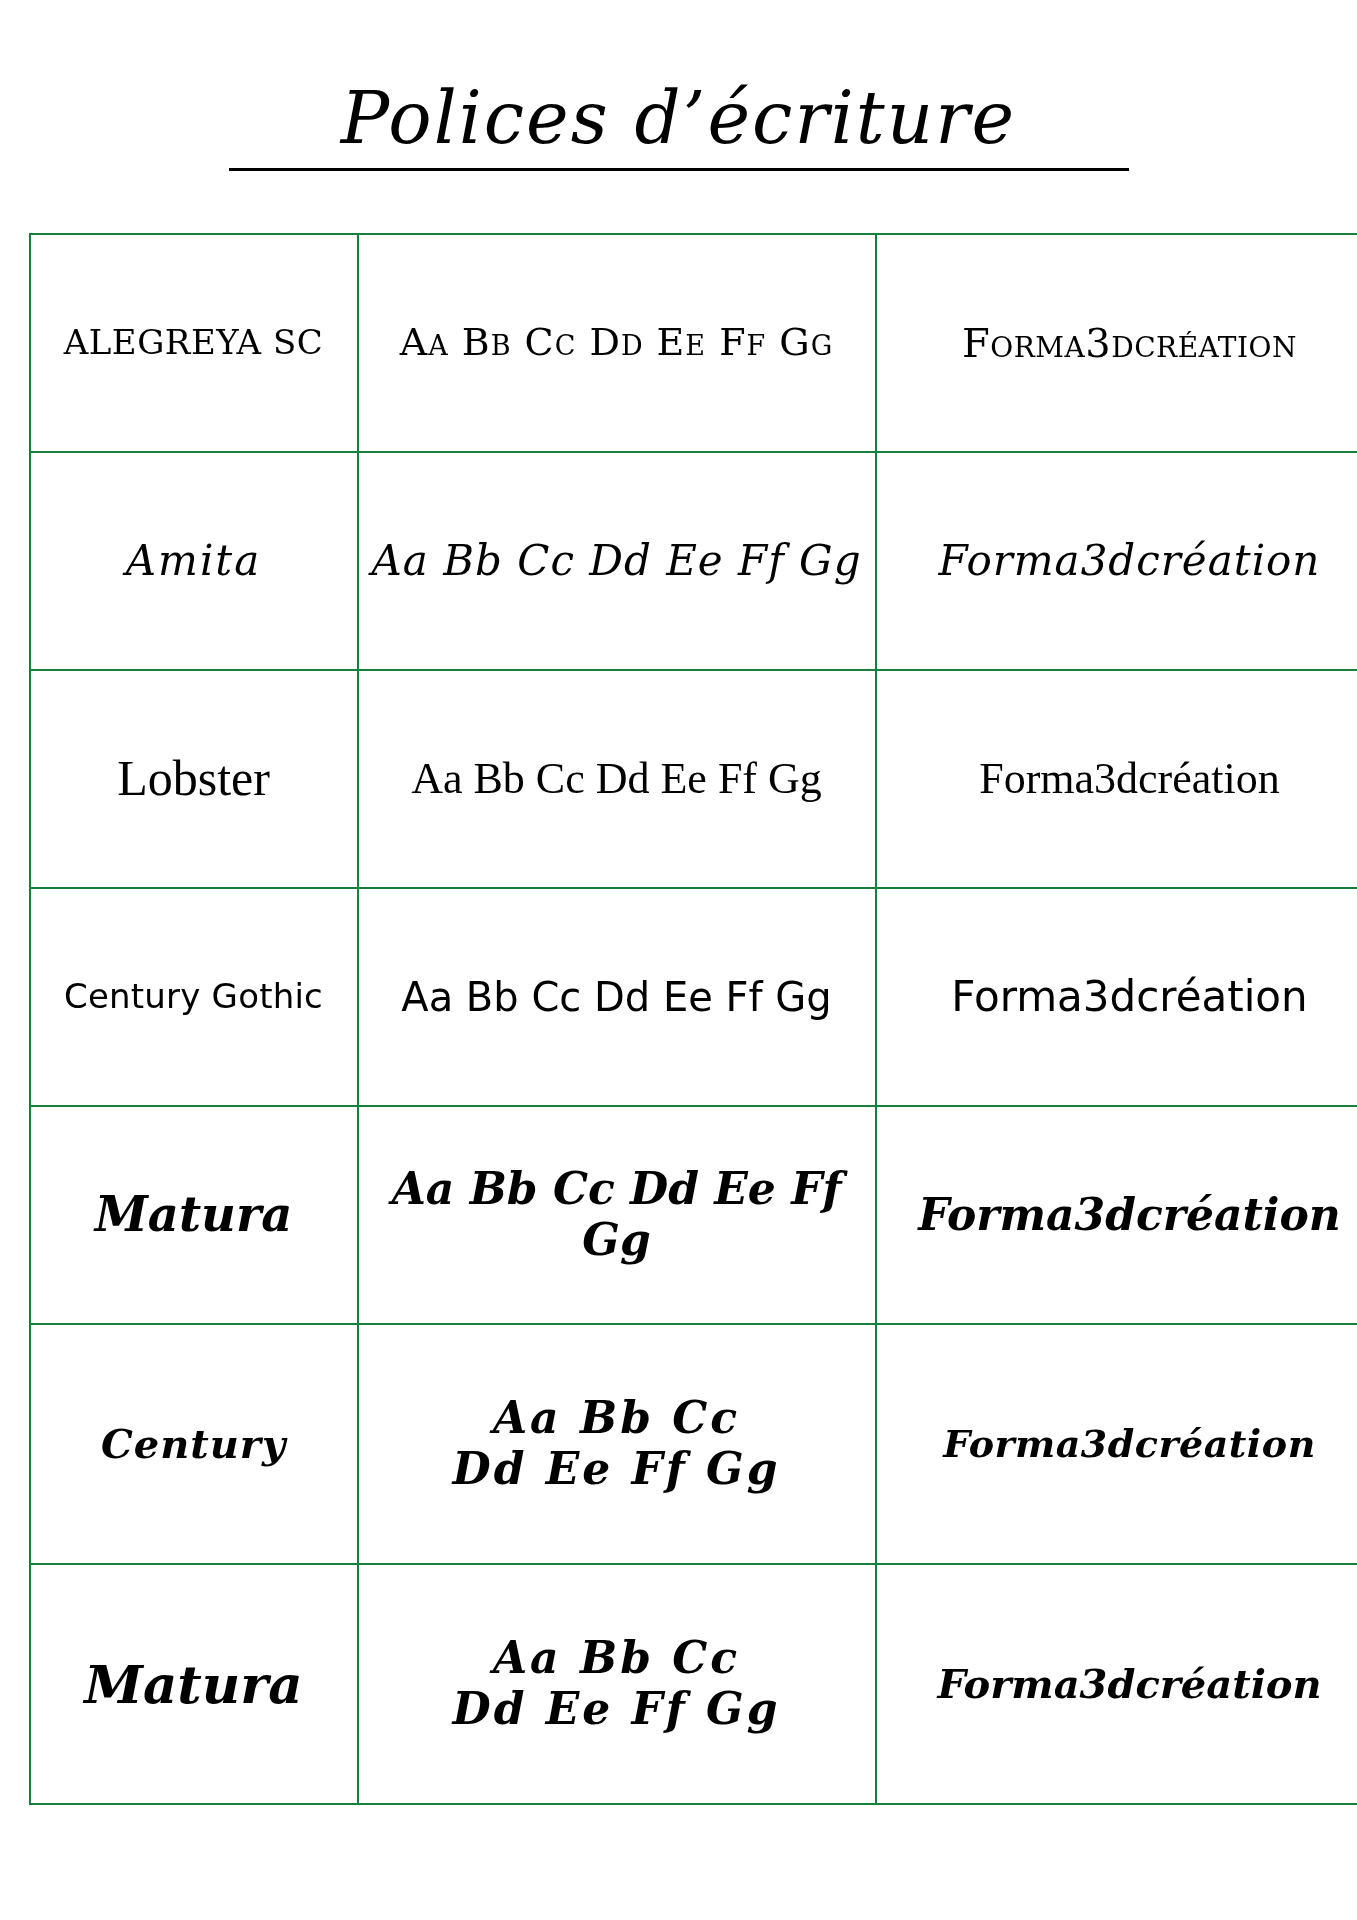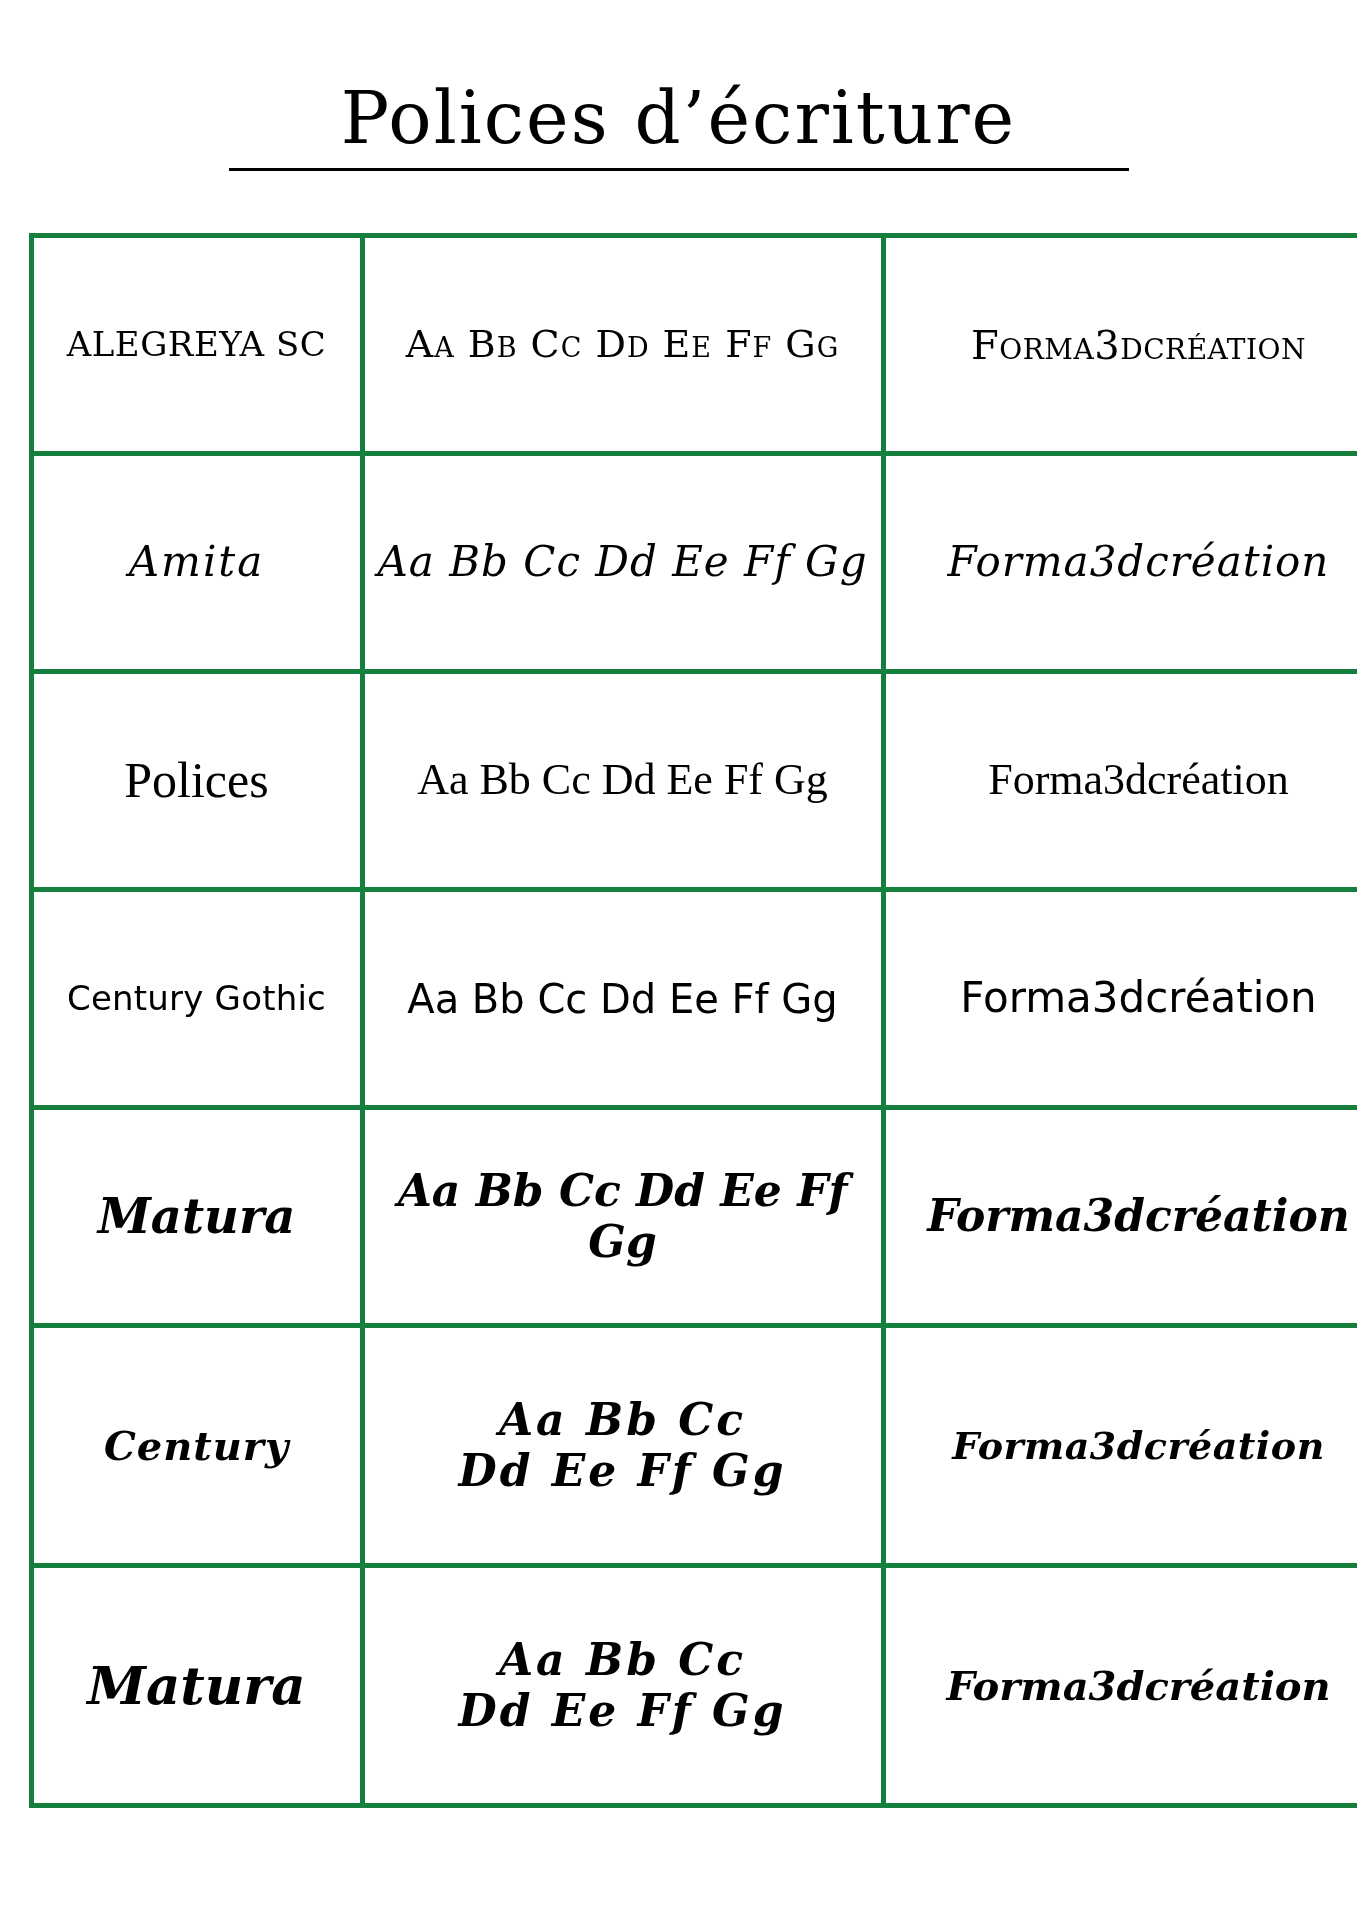--- a/index.html
+++ b/index.html
@@ -16,20 +16,21 @@
   }
   .page {
     position: relative;
     width: 1357px;
     height: 1920px;
     box-sizing: border-box;
   }
   .title {
     text-align: center;
     font-family: "DejaVu Serif", serif;
+    font-style: italic;
     font-size: 72px;
     letter-spacing: 2px;
     margin: 82px 0 0 0;
     padding: 0 0 10px 0;
     line-height: 1.0;
     font-weight: 400;
   }
   .title-underline {
     width: 900px;
     height: 3px;
@@ -39,21 +40,21 @@
   .table-wrap {
     margin: 62px auto 0 auto;
     width: 1300px;
   }
   table.fonts-table {
     border-collapse: collapse;
     width: 1300px;
     table-layout: fixed;
   }
   table.fonts-table td {
-    border: 5px solid #15803d;
+    border: 2px solid #15803d;
     text-align: center;
     vertical-align: middle;
     padding: 6px 8px;
     line-height: 1.15;
   }
   .col-name  { width: 310px; }
   .col-alpha { width: 500px; }
   .col-sample{ width: 490px; }
 
   .row-h-1 { height: 218px; }
@@ -207,21 +208,21 @@
           <td class="col-sample f-alegreya-sample">Forma3dcréation</td>
         </tr>
 
         <tr class="row-h-1">
           <td class="col-name f-amita">Amita</td>
           <td class="col-alpha f-amita-alpha">Aa Bb Cc Dd Ee Ff Gg</td>
           <td class="col-sample f-amita-sample">Forma3dcréation</td>
         </tr>
 
         <tr class="row-h-1">
-          <td class="col-name f-century">Polices</td>
+          <td class="col-name f-century">Lobster</td>
           <td class="col-alpha f-century-alpha">Aa Bb Cc Dd Ee Ff Gg</td>
           <td class="col-sample f-century-sample">Forma3dcréation</td>
         </tr>
 
         <tr class="row-h-1">
           <td class="col-name f-gothic">Century Gothic</td>
           <td class="col-alpha f-gothic-alpha">Aa Bb Cc Dd Ee Ff Gg</td>
           <td class="col-sample f-gothic-sample">Forma3dcréation</td>
         </tr>
 

